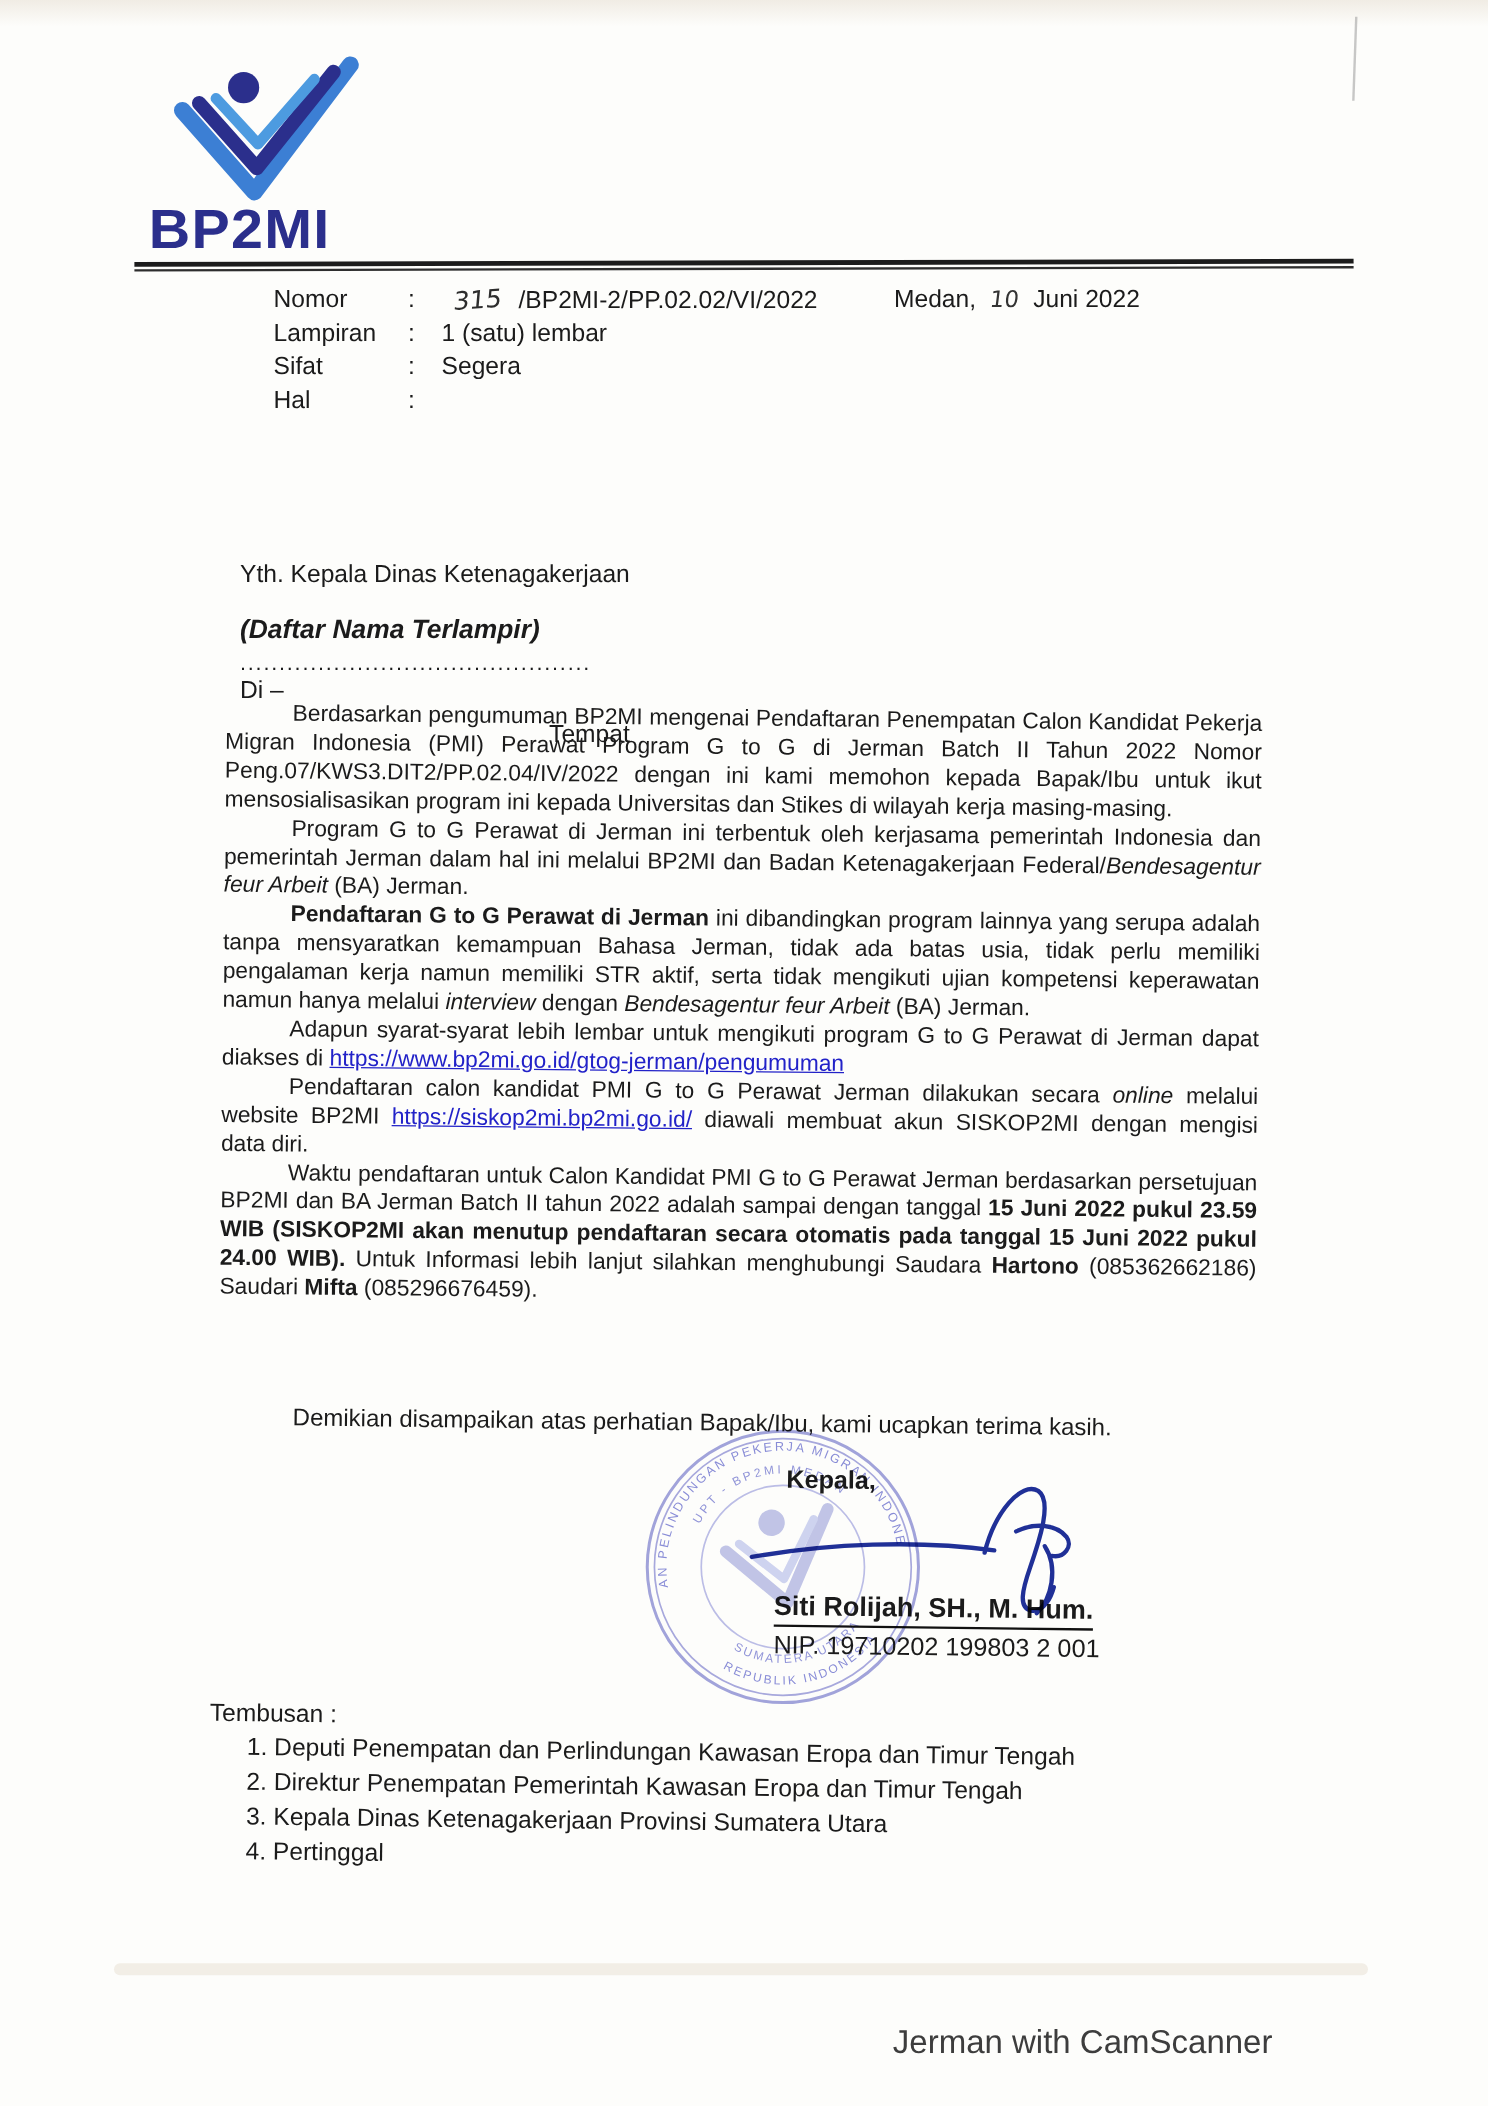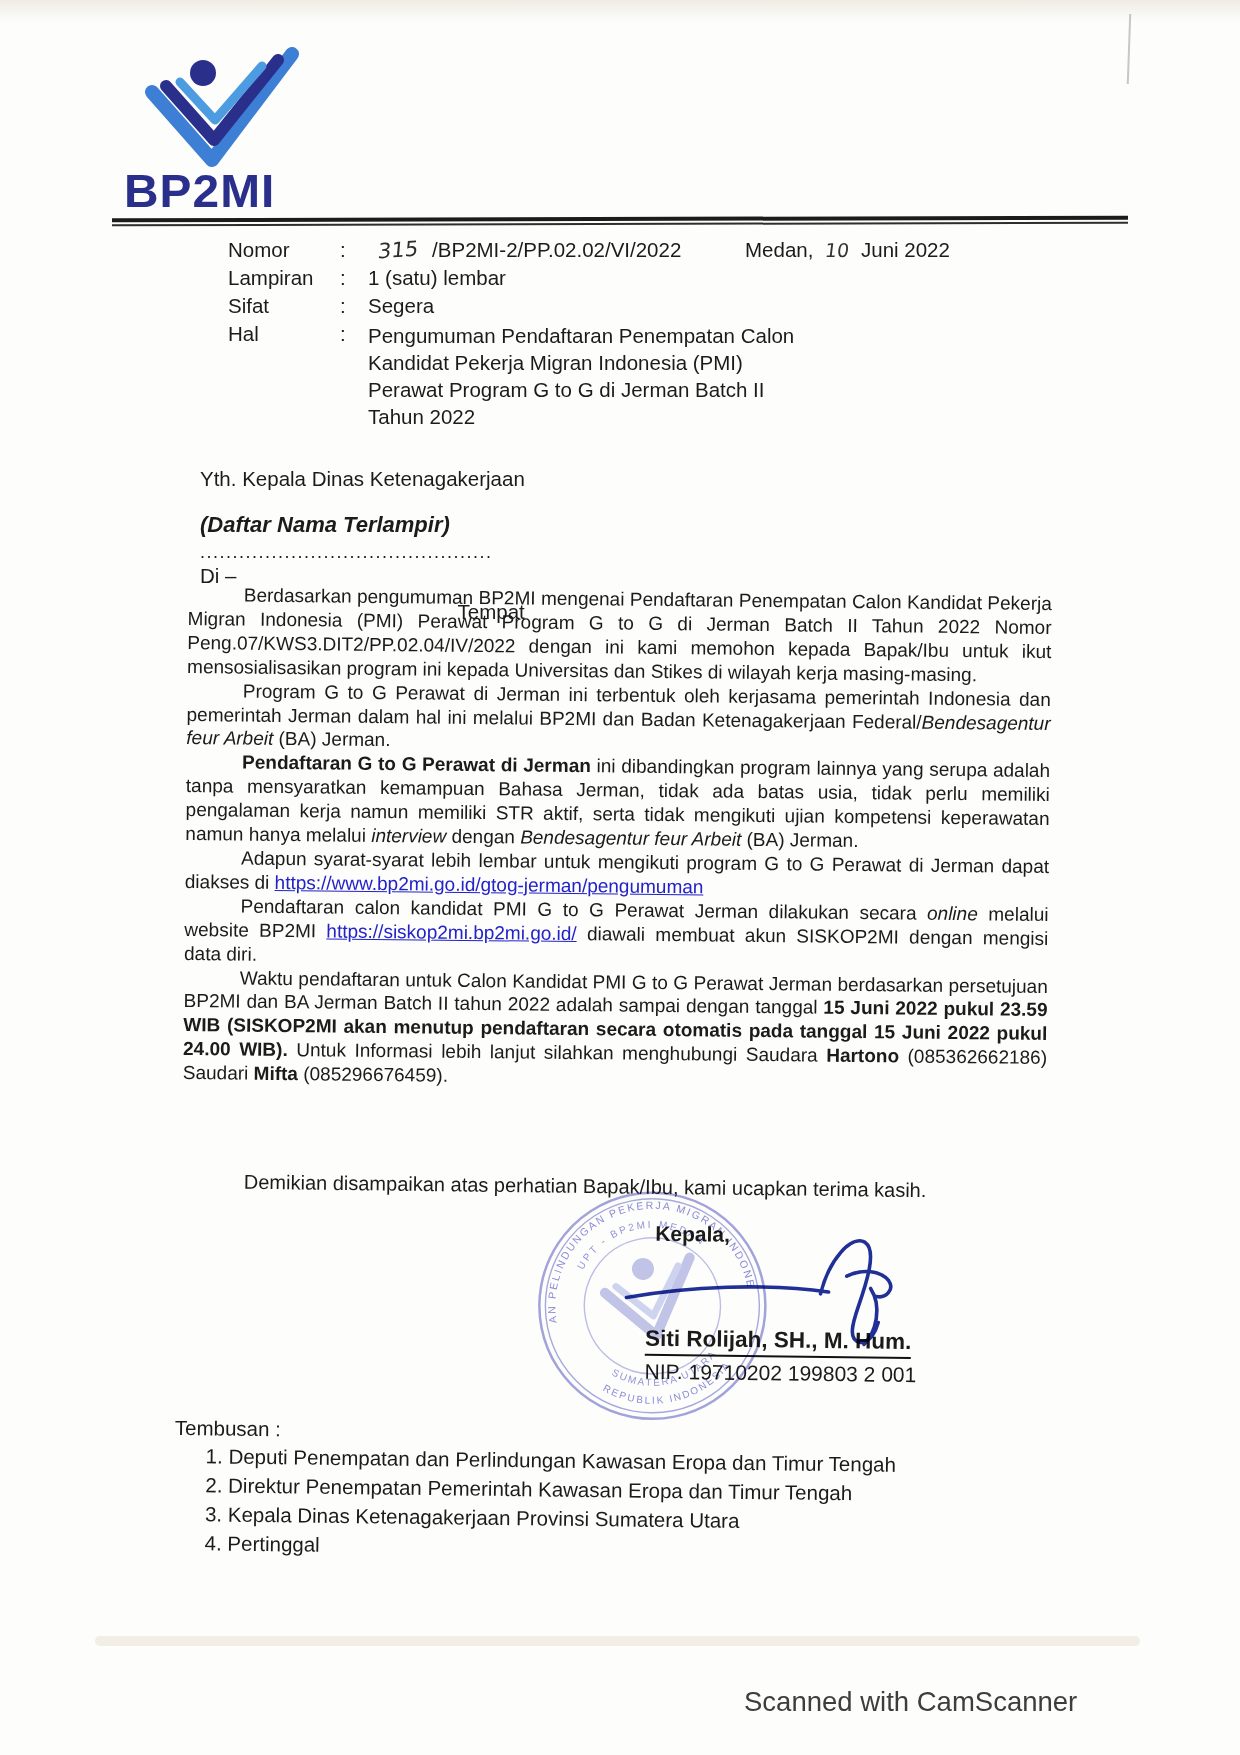--- a/index.html
+++ b/index.html
@@ -108,26 +108,20 @@
     <span>1 (satu) lembar</span>
   </div>
   <div class="meta-row" style="top:294px">
     <span class="meta-label">Sifat</span>
     <span class="meta-colon">:</span>
     <span>Segera</span>
   </div>
   <div class="meta-row" style="top:322px">
     <span class="meta-label">Hal</span>
     <span class="meta-colon">:</span>
-    <span class="hal-lines">
-      <div>Pengumuman Pendaftaran Penempatan Calon</div>
-      <div>Kandidat Pekerja Migran Indonesia (PMI)</div>
-      <div>Perawat Program G to G di Jerman Batch II</div>
-      <div>Tahun 2022</div>
-    </span>
   </div>
 
   <div class="recipient">
     <div>Yth. Kepala Dinas Ketenagakerjaan</div>
     <div class="attn">(Daftar Nama Terlampir)</div>
     <div class="dots">.............................................</div>
     <div class="di">Di –</div>
     <div class="tempat">Tempat</div>
   </div>
 
@@ -188,15 +182,15 @@
 
     <div class="temb-label">Tembusan :</div>
     <ol class="temb-list">
       <li>Deputi Penempatan dan Perlindungan Kawasan Eropa dan Timur Tengah</li>
       <li>Direktur Penempatan Pemerintah Kawasan Eropa dan Timur Tengah</li>
       <li>Kepala Dinas Ketenagakerjaan Provinsi Sumatera Utara</li>
       <li>Pertinggal</li>
     </ol>
   </div>
 
-  <div class="footer-note">Scanned with CamScanner</div>
+  <div class="footer-note">Jerman with CamScanner</div>
 
 </div>
 
 </body></html>

